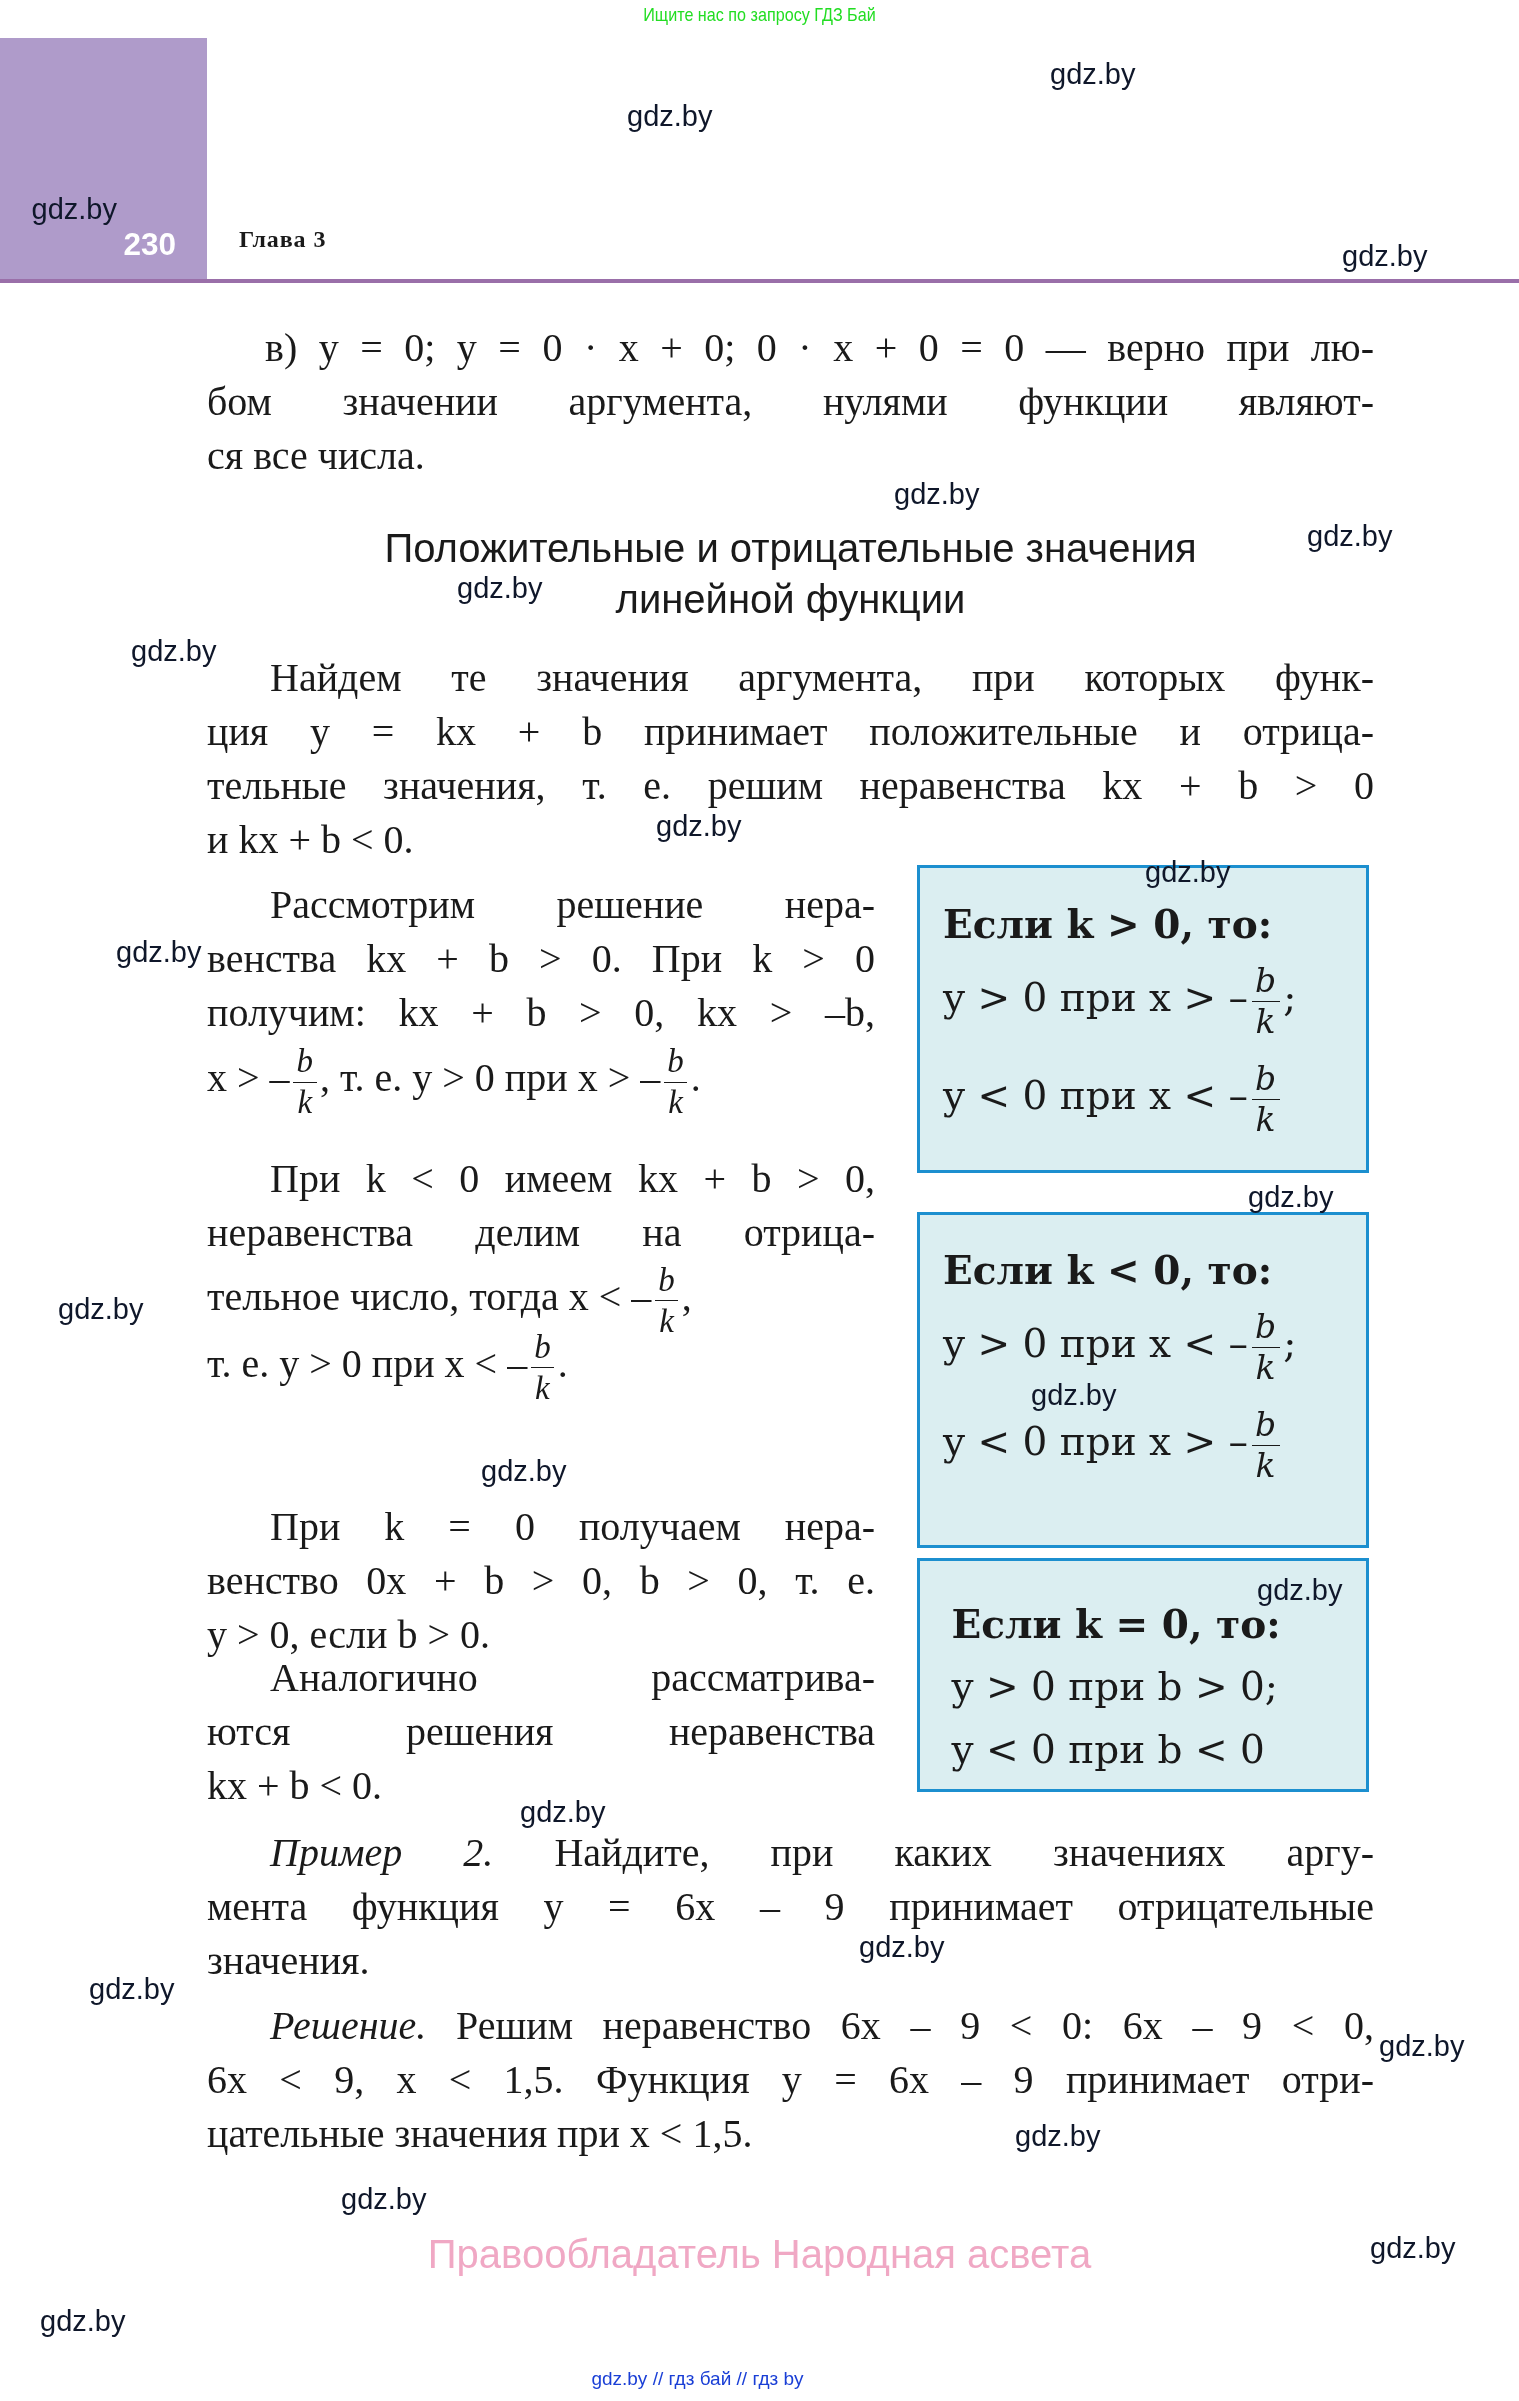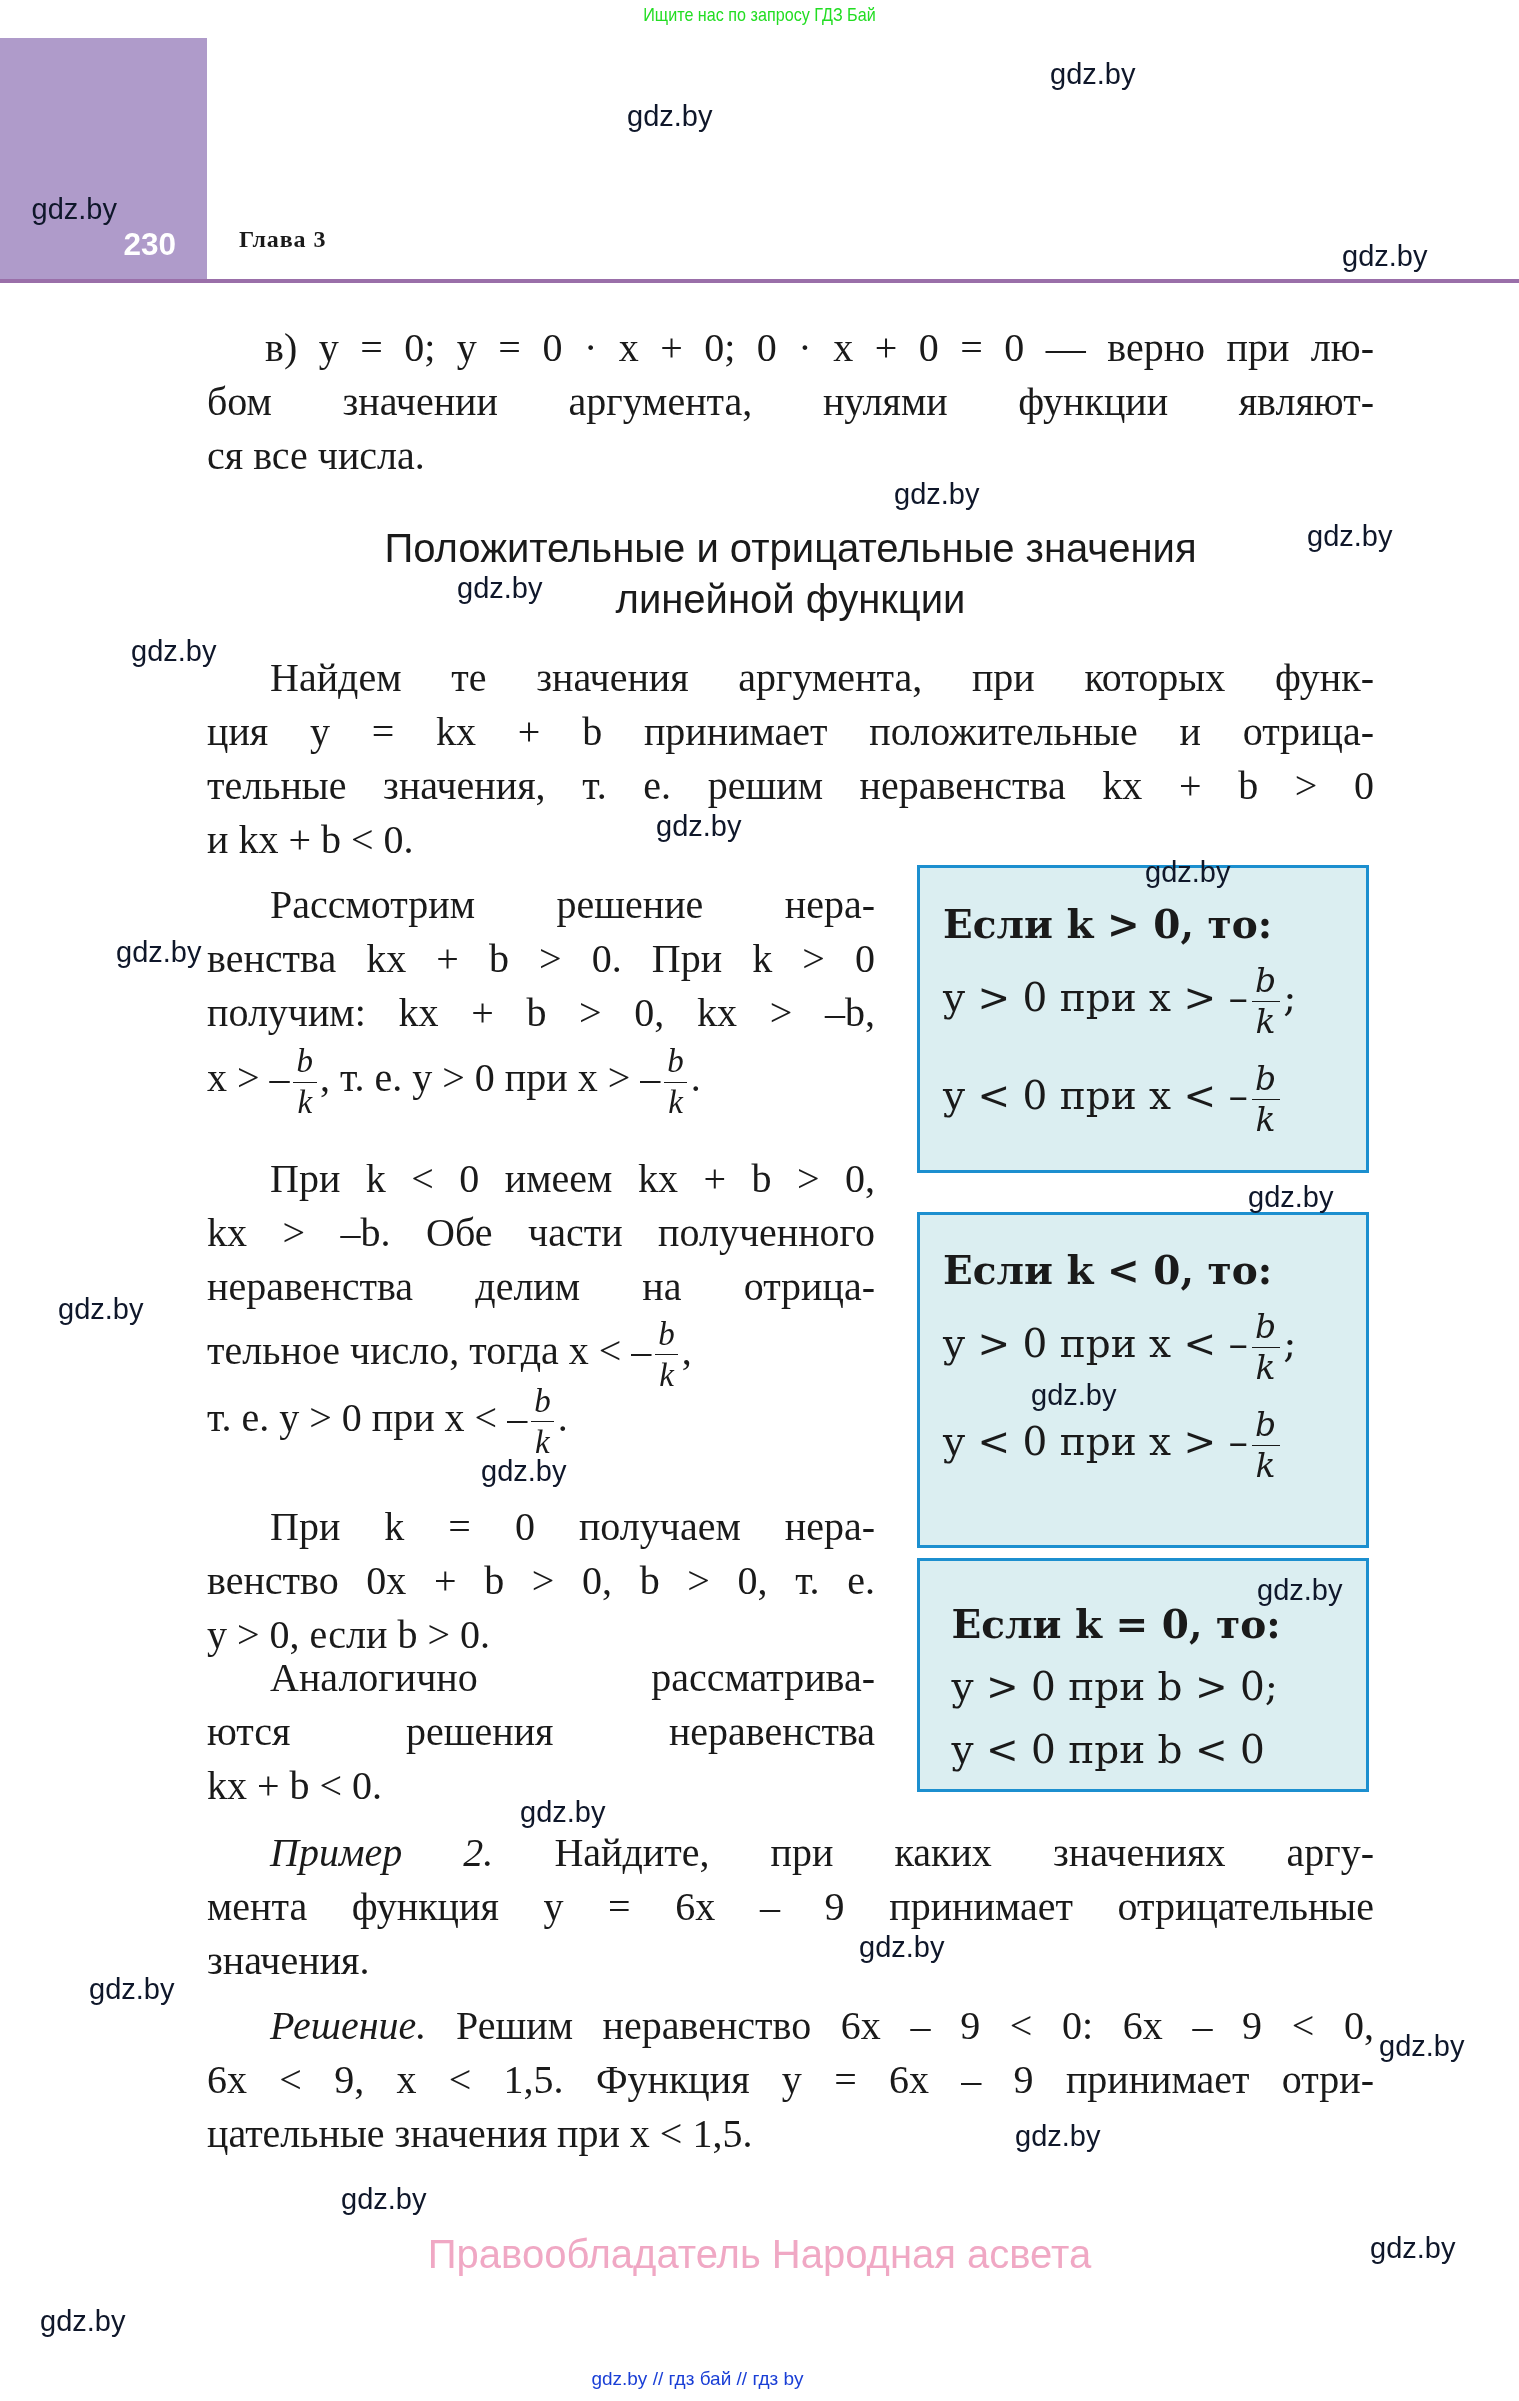--- a/index.html
+++ b/index.html
@@ -93,21 +93,20 @@
   <span class="jl" style="padding-left:63px">Рассмотрим решение нера-</span>
   <span class="jl">венства  kx + b &gt; 0.  При  k &gt; 0</span>
   <span class="jl">получим:  kx + b &gt; 0,  kx &gt; –b,</span>
   <span class="line" style="margin-top:5.3px;">
     <span>x &gt; –</span><span class="frac"><span class="num">b</span><span class="den">k</span></span><span>,  т. е. y &gt; 0 при  x &gt; –</span><span class="frac"><span class="num">b</span><span class="den">k</span></span><span>.</span>
   </span>
 </div>
 
 <div class="abs para-narrow" style="top:1152px;">
   <span class="jl" style="padding-left:63px">При k &lt; 0 имеем kx + b &gt; 0,</span>
-  <span class="jl">kx &gt; –b. Обе части полученного</span>
   <span class="jl">неравенства делим на отрица-</span>
   <span class="line" style="margin-top:3.5px;">
     <span>тельное число, тогда  x &lt; –</span><span class="frac"><span class="num">b</span><span class="den">k</span></span><span>,</span>
   </span>
   <span class="line" style="margin-top:-7px;">
     <span>т. е. y &gt; 0 при  x &lt; –</span><span class="frac"><span class="num">b</span><span class="den">k</span></span><span>.</span>
   </span>
 </div>
 
 <div class="abs para-narrow" style="top:1488px;margin-top:12px;">

